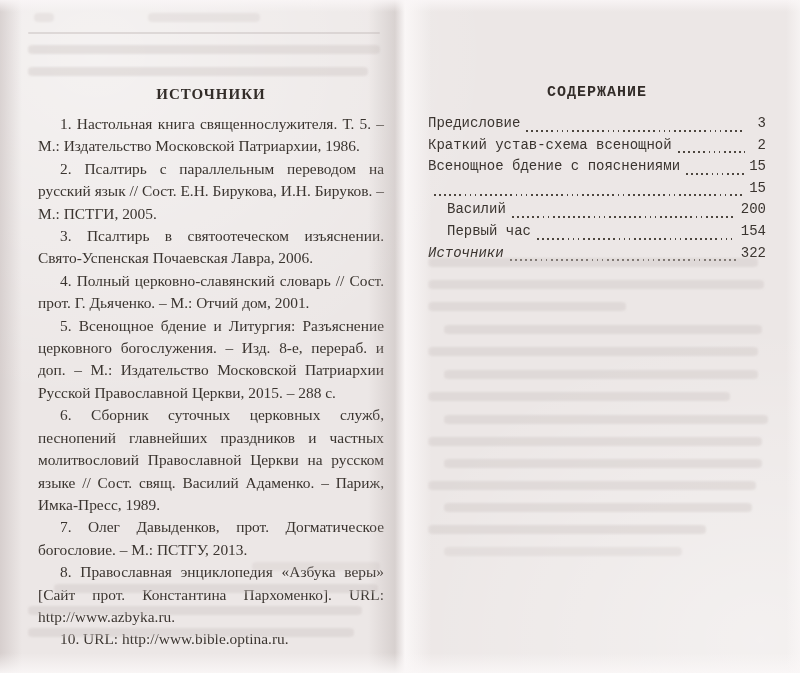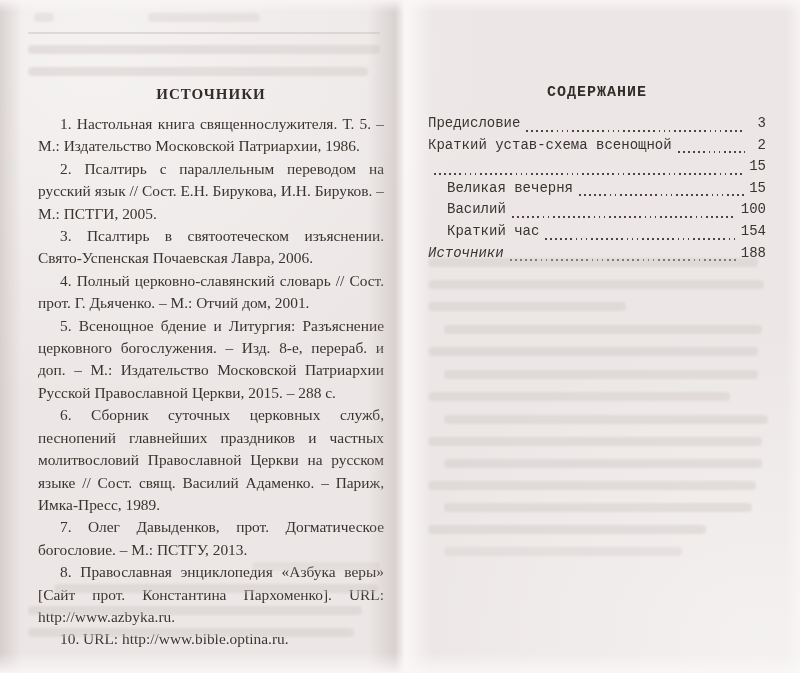--- a/index.html
+++ b/index.html
@@ -104,42 +104,42 @@
         <span class="toc-label">Предисловие</span>
         <span class="toc-leader"></span>
         <span class="toc-page">3</span>
       </div>
       <div class="toc-row">
         <span class="toc-label">Краткий устав-схема всенощной</span>
         <span class="toc-leader"></span>
         <span class="toc-page">2</span>
       </div>
       <div class="toc-row">
+        <span class="toc-label">Всенощное бдение с пояснениями</span>
         <span class="toc-leader"></span>
         <span class="toc-page">15</span>
       </div>
       <div class="toc-row indent">
-        <span class="toc-label">Великая вечерня</span>
         <span class="toc-leader"></span>
         <span class="toc-page">15</span>
       </div>
       <div class="toc-row indent">
         <span class="toc-label">Василий</span>
         <span class="toc-leader"></span>
-        <span class="toc-page">100</span>
+        <span class="toc-page">200</span>
       </div>
       <div class="toc-row indent">
-        <span class="toc-label">Краткий час</span>
+        <span class="toc-label">Первый час</span>
         <span class="toc-leader"></span>
         <span class="toc-page">154</span>
       </div>
       <div class="toc-row italic">
         <span class="toc-label">Источники</span>
         <span class="toc-leader"></span>
-        <span class="toc-page">188</span>
+        <span class="toc-page">322</span>
       </div>
     </div>
 
     <div class="bleed" style="top:258px;left:28px;width:330px;"></div>
     <div class="bleed" style="top:280px;left:28px;width:336px;"></div>
     <div class="bleed" style="top:302px;left:28px;width:198px;"></div>
     <div class="bleed" style="top:325px;left:44px;width:318px;"></div>
     <div class="bleed" style="top:347px;left:28px;width:330px;"></div>
     <div class="bleed" style="top:370px;left:44px;width:314px;"></div>
     <div class="bleed" style="top:392px;left:28px;width:302px;"></div>

